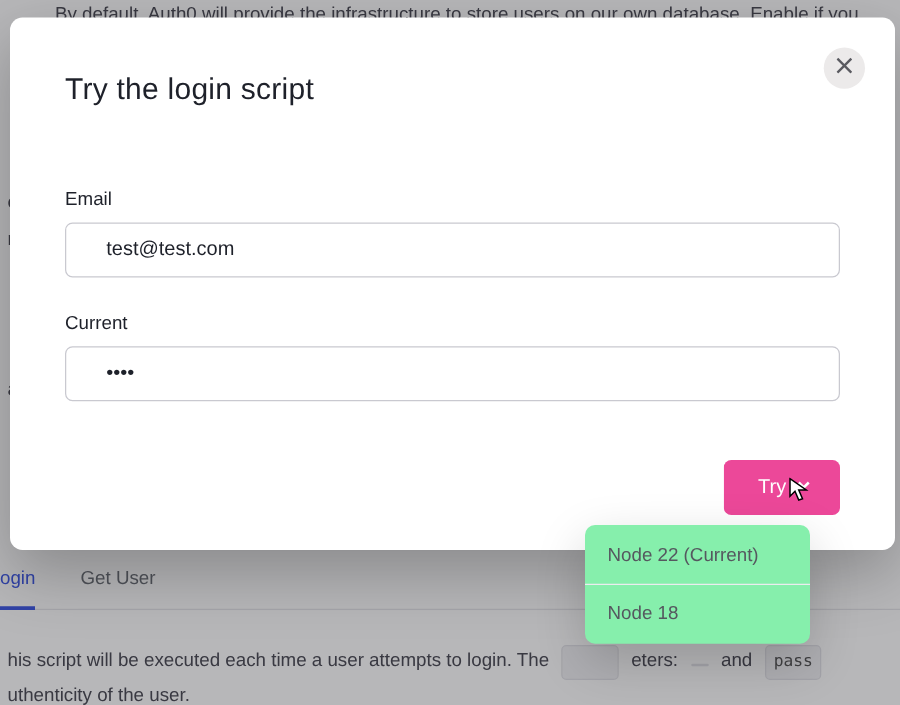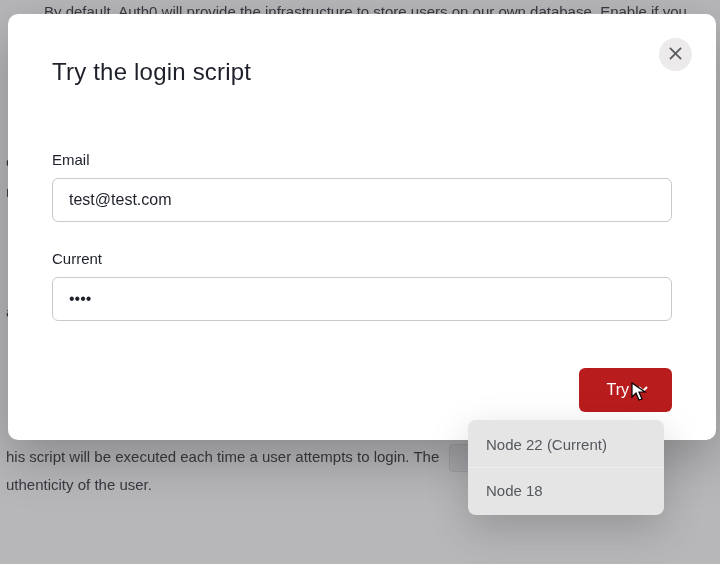--- a/index.html
+++ b/index.html
@@ -14,27 +14,27 @@
   .tab { padding: 10px 0 14px 0; font-size: 15px; color: #6b6f76; cursor: pointer; }
   .tab.active { color: #3f59e4; border-bottom: 3px solid #3f59e4; margin-bottom: -1px; }
   .code-chip { display: inline-block; background: #f2f2f5; border: 1px solid #e3e3e8; border-radius: 4px; padding: 0 6px; font-family: ui-monospace, Menlo, monospace; font-size: 13px; color: #555; }
   .overlay { position: absolute; inset: 0; background: rgba(18,18,22,0.30); }
   .modal { position: absolute; left: 8px; top: 14px; width: 708px; height: 426px; background: #fff; border-radius: 10px; box-shadow: 0 18px 50px rgba(0,0,0,0.25); padding: 44px 44px 30px 44px; }
   .modal-title { font-size: 24px; font-weight: 500; letter-spacing: 0.2px; }
   .close-btn { position: absolute; top: 24px; right: 24px; width: 33px; height: 33px; border-radius: 50%; background: #eceaea; display: flex; align-items: center; justify-content: center; cursor: pointer; }
   .close-btn svg { width: 13px; height: 13px; stroke: #5a5a60; stroke-width: 2; }
   .field-label { font-size: 15px; color: #1e212a; margin-top: 65px; margin-bottom: 10px; }
   .field-label.second { margin-top: 28px; }
-  .text-input { width: 100%; height: 44px; border: 1px solid #c9c9d0; border-radius: 6px; padding: 0 16px; font-size: 16px; color: #1e212a; outline: none; }
+  .text-input { width: 100%; height: 44px; border: 1px solid #c9c9d0; border-radius: 6px; padding: 0 32px; font-size: 16px; color: #1e212a; outline: none; }
   .actions { position: absolute; right: 44px; bottom: 28px; display: flex; gap: 14px; align-items: stretch; }
   .btn { height: 44px; border-radius: 6px; font-size: 16px; display: inline-flex; align-items: center; justify-content: center; cursor: pointer; border: 1px solid transparent; }
   .btn.cancel { background: #fff; border-color: #cfcfd6; color: #2a2a30; padding: 0 22px; }
-  .btn.try { background: #b91c1c; color: #fff; padding: 0 22px 0 26px; gap: 8px; }
+  .btn.try { background: #ec4899; color: #fff; padding: 0 22px 0 26px; gap: 8px; }
   .btn.try svg { width: 12px; height: 12px; stroke: #fff; stroke-width: 2; fill: none; }
-  .dropdown { position: absolute; left: 468px; top: 420px; width: 196px; background: #e5e5e5; border-radius: 8px; box-shadow: 0 14px 40px rgba(0,0,0,0.18); padding: 4px 0; }
+  .dropdown { position: absolute; left: 468px; top: 420px; width: 180px; background: #86efac; border-radius: 8px; box-shadow: 0 14px 40px rgba(0,0,0,0.18); padding: 4px 0; }
   .dd-item { padding: 12px 18px; font-size: 15px; color: #55585f; cursor: pointer; }
   .dd-sep { height: 1px; background: #ececef; margin: 2px 0; }
   .cursor { position: absolute; left: 631px; top: 382px; pointer-events: none; }
   .cursor svg { width: 16px; height: 20px; }
   .link-frag { color: #3f59e4; text-decoration: underline; }
 </style>
 </head>
 <body>
 
 <div class="page-bg">
@@ -53,20 +53,24 @@
     <div style="margin-bottom:6px">b</div>
     <div style="margin-bottom:6px">hu</div>
     <div>P</div>
   </div>
 
   <div class="bg-block3 bg-text">
     <div>a</div>
   </div>
 
   <div class="bg-block4">
+    <div class="tabs">
+      <div class="tab active">ogin</div>
+      <div class="tab">Get User</div>
+    </div>
     <div class="bg-text" style="line-height:26px">
       <span>his script will be executed each time a user attempts to login. The</span>
       <span class="code-chip" style="margin:0 6px">&nbsp;&nbsp;&nbsp;&nbsp;</span>
       <span>eters:</span>
       <span class="code-chip" style="margin:0 6px">    </span>
       <span>and</span>
       <span class="code-chip" style="margin-left:6px">pass</span>
       <br>
       <span>uthenticity of the user.</span>
     </div>

